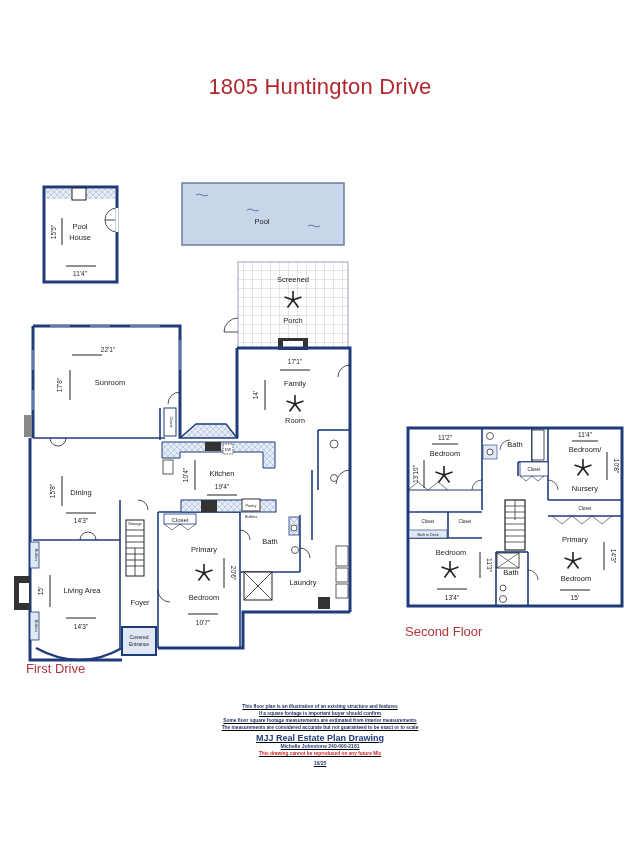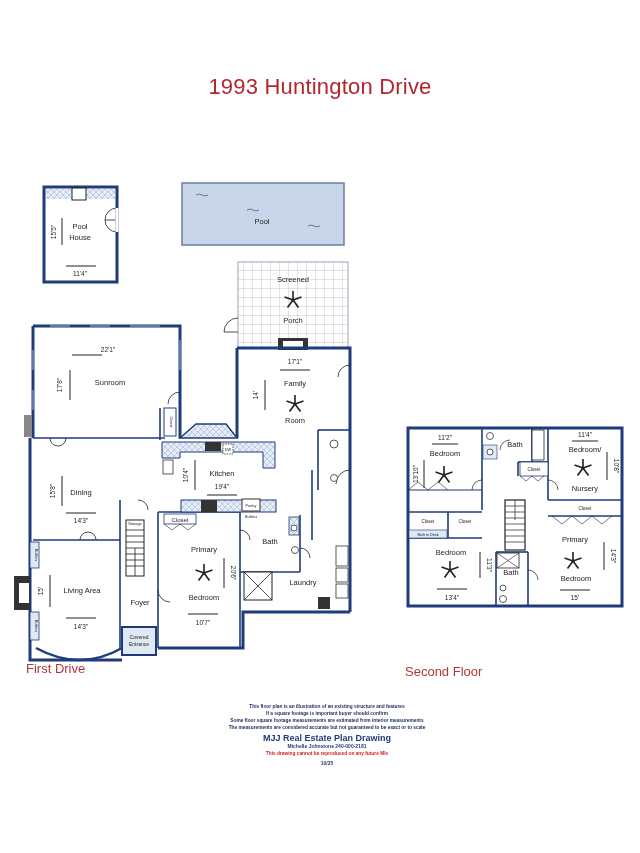--- a/index.html
+++ b/index.html
@@ -1,33 +1,33 @@
 <!DOCTYPE html>
 <html><head>
 <meta charset="utf-8">
 <style>
   html, body { margin:0; padding:0; background:#ffffff; }
   body { width:640px; height:853px; position:relative; overflow:hidden; font-family:"DejaVu Sans", sans-serif; }
   .title { position:absolute; left:0; width:640px; top:74px; text-align:center; color:#b3262d; font-size:22px; font-family:"Liberation Sans", sans-serif; letter-spacing:0.2px; }
   .floorlabel { position:absolute; color:#b3363a; font-size:13px; font-family:"Liberation Sans", sans-serif; }
-  .footer { position:absolute; left:157px; width:340px; top:703px; text-align:center; font-family:"Liberation Sans", sans-serif; }
+  .footer { position:absolute; left:150px; width:340px; top:703px; text-align:center; font-family:"Liberation Sans", sans-serif;text-decoration:underline; }
   .footer .note { font-size:4.8px; font-weight:bold; color:#1a2b5e; line-height:7px; }
   .footer .company { font-size:9px; font-weight:bold; color:#1f3b7a; margin-top:2px; line-height:10px; }
   .footer .contact { font-size:5px; font-weight:bold; color:#1f3b7a; line-height:7px; }
   .footer .warn { font-size:4.8px; font-weight:bold; color:#d11f1f; line-height:7px; }
   .footer .date { font-size:5px; font-weight:bold; color:#1f3b7a; margin-top:2px; line-height:8px; }
   svg text { font-family:"Liberation Sans", sans-serif; fill:#222; }
   .room-label { font-size:7.5px; }
   .dim { font-size:6.5px; }
   .tiny { font-size:3.8px; }
 </style>
 </head>
 <body>
 
-<div class="title">1993 Huntington Drive</div>
+<div class="title">1805 Huntington Drive</div>
 
 <svg width="640" height="853" viewBox="0 0 640 853" style="position:absolute;left:0;top:0;">
   <defs>
     <pattern id="xhatch" width="6" height="6" patternUnits="userSpaceOnUse">
       <rect width="6" height="6" fill="#e6edf7"></rect>
       <path d="M0 0 L6 6 M6 0 L0 6" stroke="#9fb3d4" stroke-width="0.6"></path>
     </pattern>
     <pattern id="grid" width="9" height="9" patternUnits="userSpaceOnUse">
       <rect width="9" height="9" fill="#ffffff"></rect>
       <path d="M9 0 L0 0 0 9" fill="none" stroke="#9aa3b3" stroke-width="0.6"></path>
@@ -322,21 +322,21 @@
   <text x="575" y="542" class="room-label" text-anchor="middle">Primary</text>
   <use href="#fan" x="573" y="561"></use>
   <text x="576" y="581" class="room-label" text-anchor="middle">Bedroom</text>
   <line x1="604" y1="542" x2="604" y2="570" stroke="#222" stroke-width="1"></line>
   <text x="611" y="556" class="dim" text-anchor="middle" transform="rotate(90 611 556)">14'3"</text>
   <line x1="560" y1="590" x2="590" y2="590" stroke="#222" stroke-width="1"></line>
   <text x="575" y="600" class="dim" text-anchor="middle">15'</text>
 </svg>
 
 <div class="floorlabel" style="left:26px; top:661px;">First Drive</div>
-<div class="floorlabel" style="left:405px; top:624px;margin-top:40px;">Second Floor</div>
+<div class="floorlabel" style="left:405px; top:624px;">Second Floor</div>
 
 <div class="footer">
   <div class="note">This floor plan is an illustration of an existing structure and features</div>
   <div class="note">If a square footage is important buyer should confirm</div>
   <div class="note">Some floor square footage measurements are estimated from interior measurements</div>
   <div class="note">The measurements are considered accurate but not guaranteed to be exact or to scale</div>
   <div class="company">MJJ Real Estate Plan Drawing</div>
   <div class="contact">Michelle Johnstone 240-000-2181</div>
   <div class="warn">This drawing cannot be reproduced on any future Mls</div>
   <div class="date">10/25</div>

